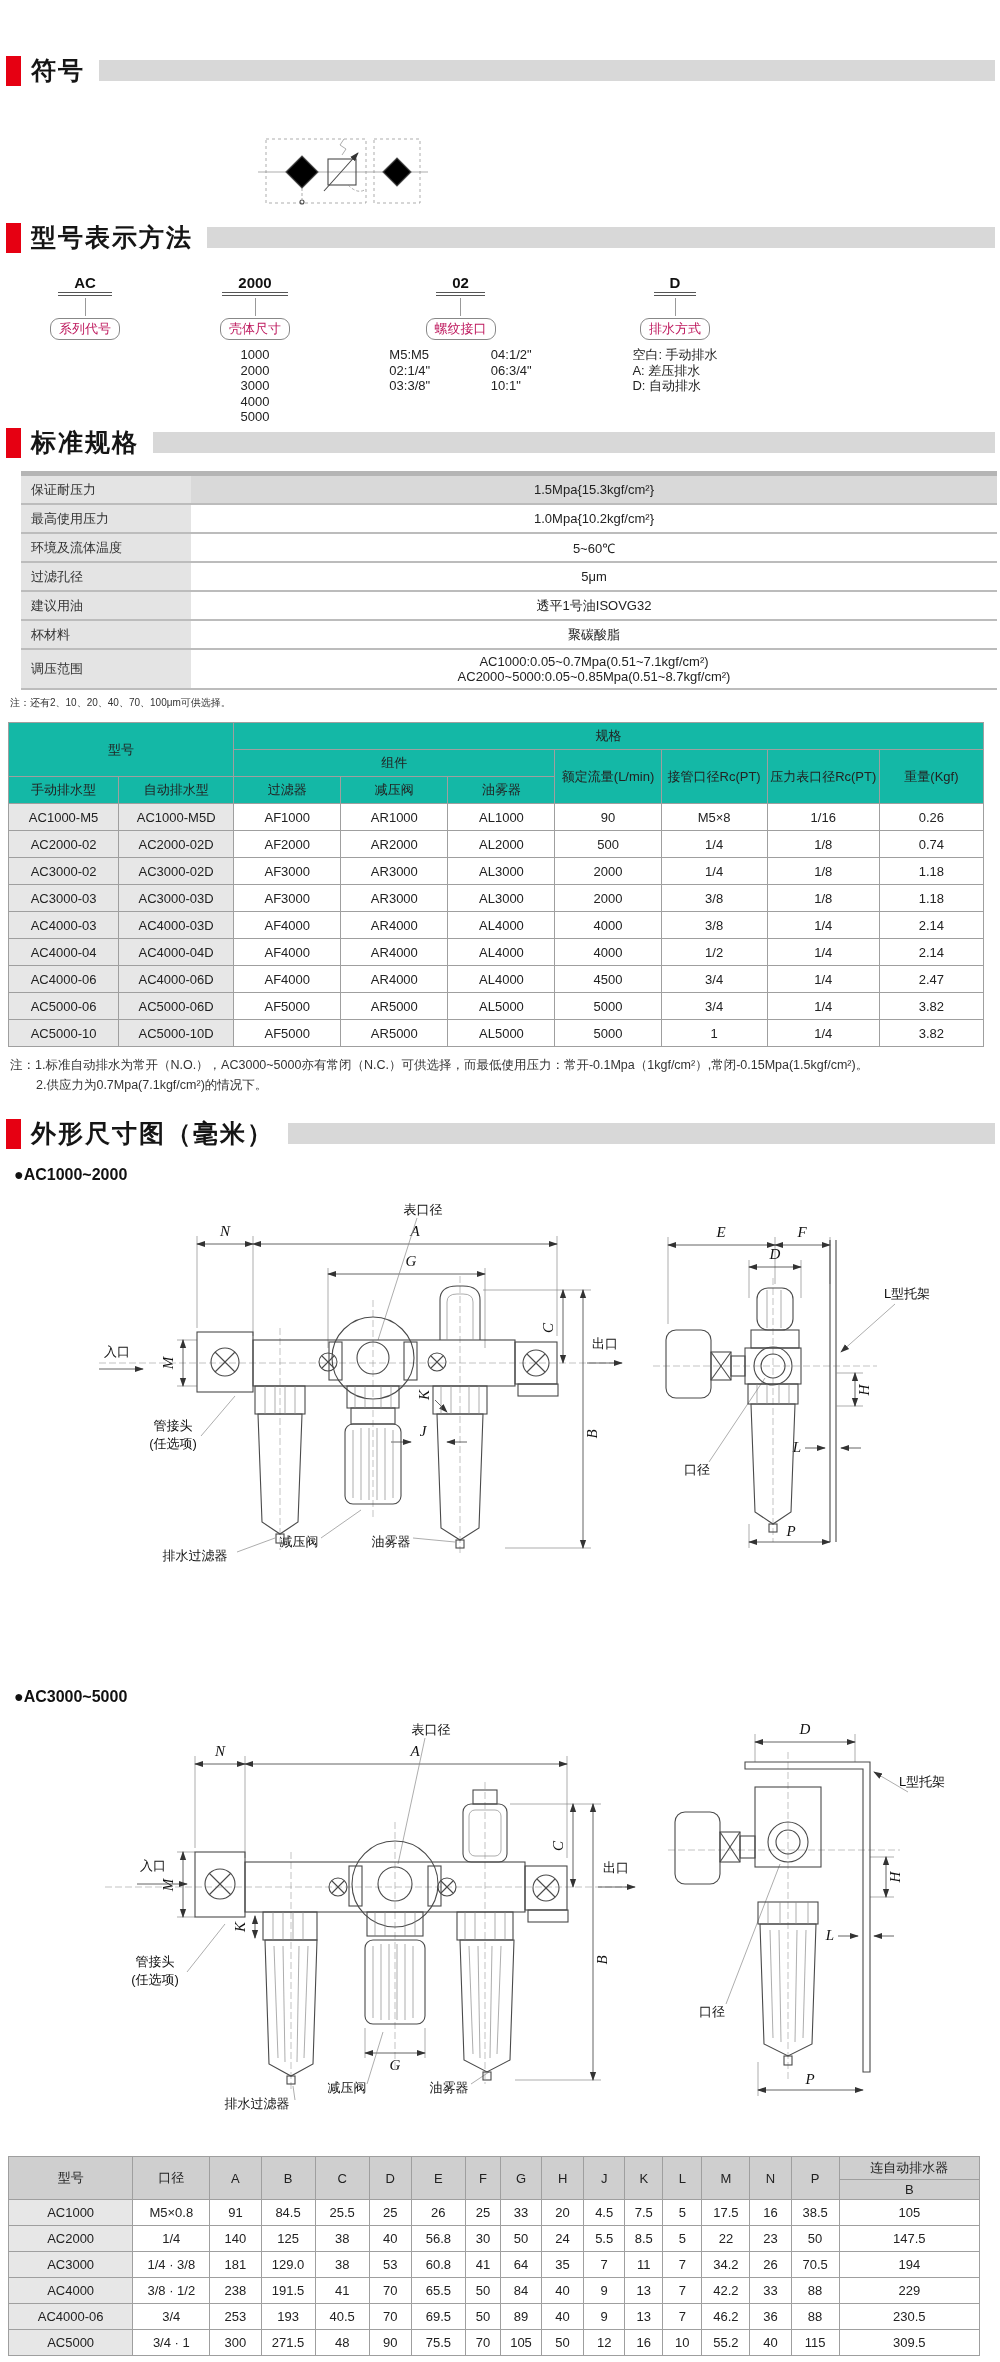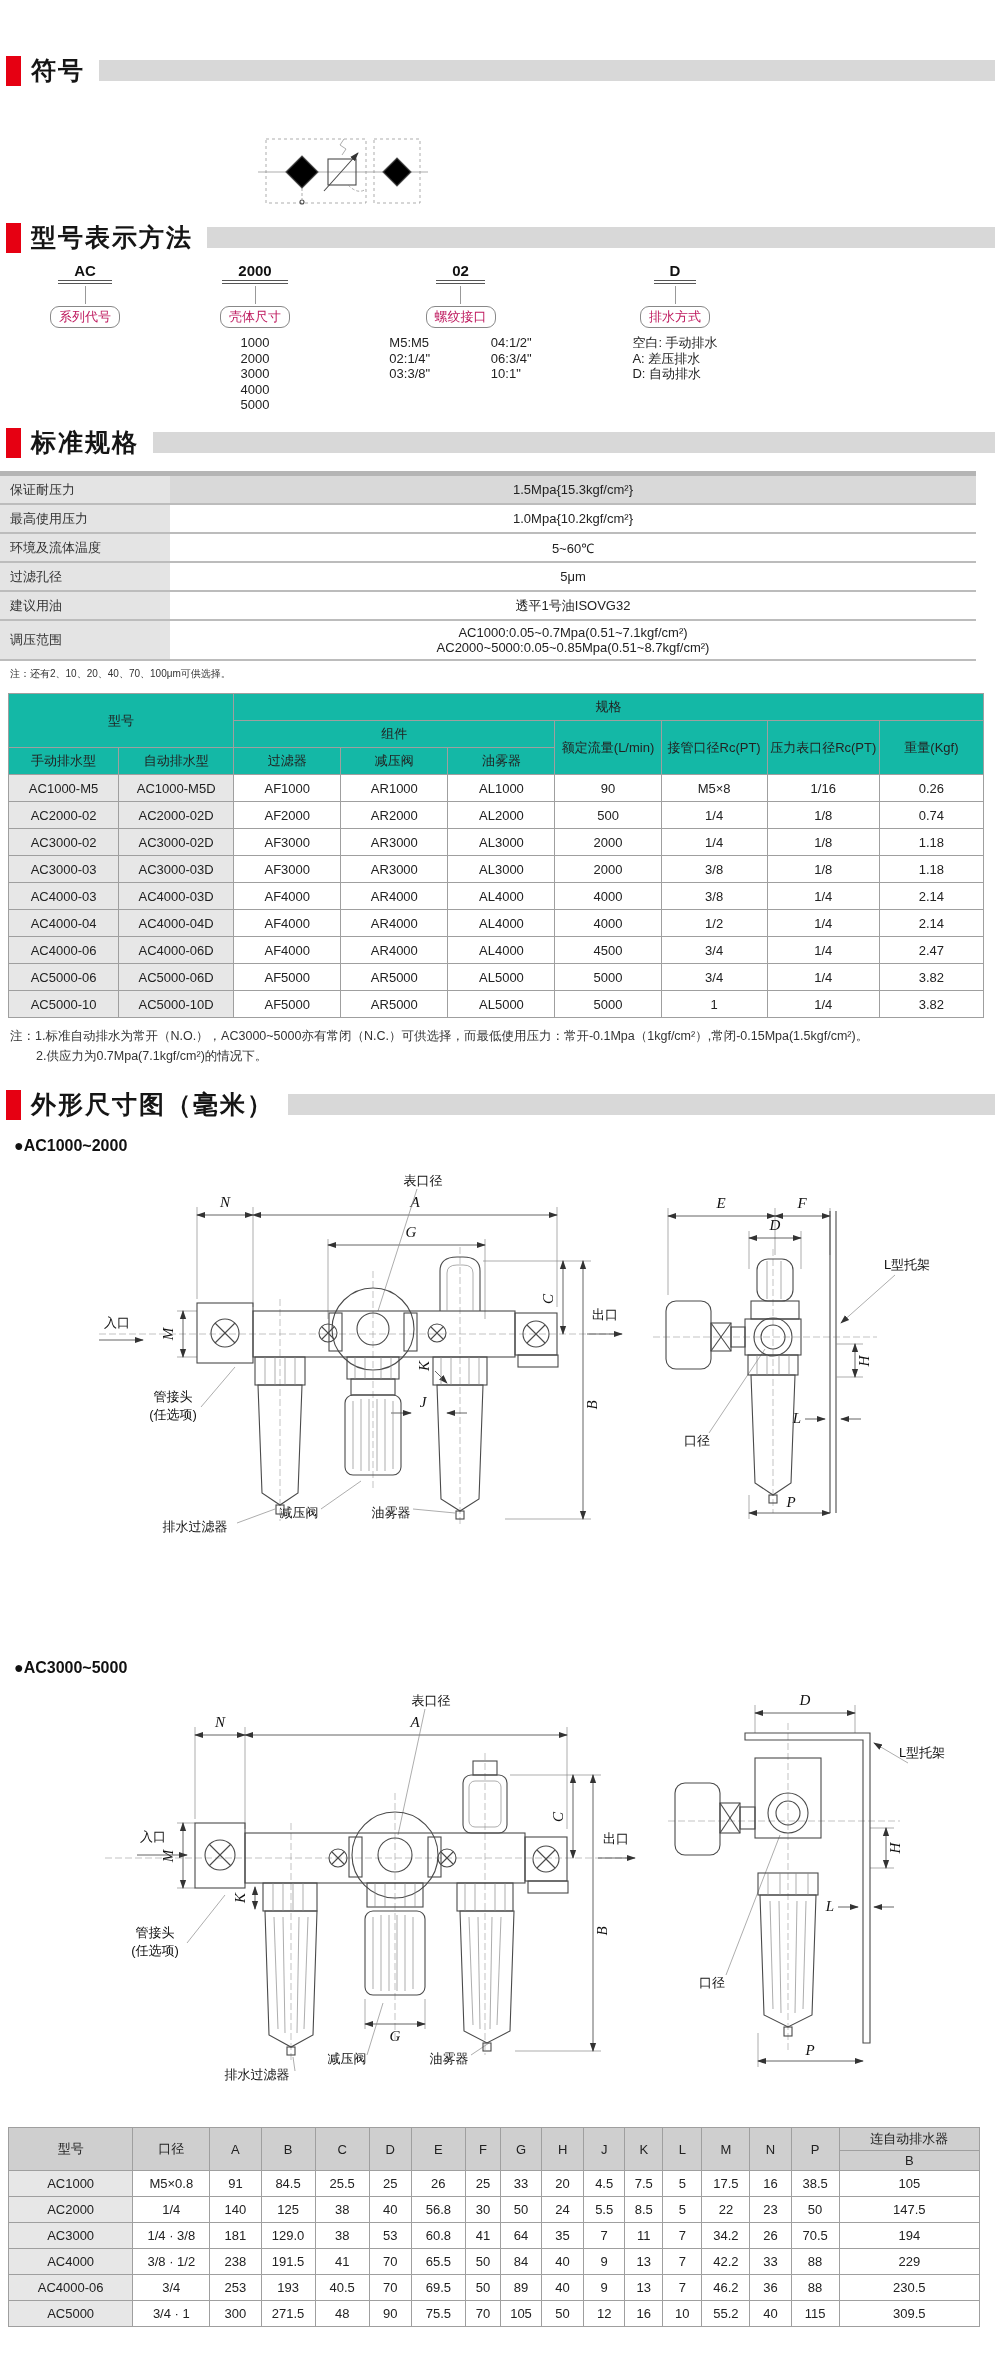--- a/index.html
+++ b/index.html
@@ -6,31 +6,31 @@
   body{width:1000px;height:2362px;overflow:hidden;font-family:"Liberation Sans",sans-serif;color:#222;}
 
   
   .sec-h{display:flex;align-items:center;padding-left:6px;}
   .red-block{width:15px;height:30px;background:#e60012;flex:0 0 auto;}
   .sec-title{font-size:25px;font-weight:bold;color:#151515;margin:0 14px 0 10px;white-space:nowrap;letter-spacing:2px;}
   .gray-bar{flex:1;height:21px;background:#d8d8d8;margin-right:5px;}
 
   
   .desig{position:relative;height:152px;margin-top:4px;}
-  .mcol{position:absolute;top:4px;text-align:center;}
+  .mcol{position:absolute;top:16px;text-align:center;}
   .code{display:table;margin:0 auto;padding:0 16px 1px;border-bottom:4px double #555;font-weight:bold;font-size:15px;color:#111;}
   .stem{width:1px;height:18px;background:#999;margin:2px auto;}
   .bubble{display:table;margin:0 auto;border:1px solid #888;border-radius:9px;padding:1px 8px;font-size:13px;background:#fff;color:#be185d;}
   .opts{margin:7px auto 0;display:table;text-align:left;}
   .opt{font-size:13px;line-height:15.5px;color:#222;white-space:nowrap;}
   .opts2{display:flex;gap:18px;justify-content:center;}
 
   
   table{border-collapse:collapse;}
-  .stable{width:976px;margin:12px 0 0 0;border-top:5px solid #b5b5b5;table-layout:fixed;font-size:13px;}
+  .stable{width:976px;margin:12px 0 0 21px;border-top:5px solid #b5b5b5;table-layout:fixed;font-size:13px;}
   .stable td{border-bottom:2px solid #bcbcbc;padding:4px 10px;height:19px;}
   .stable td.k{background:#e4e4e4;width:150px;color:#333;}
   .stable td.v{text-align:center;white-space:pre-line;}
   .stable tr:first-child td.v{background:#d9d9d9;}
   .note{font-size:10px;color:#333;margin:6px 0 0 10px;}
 
   
   .mtable{width:976px;margin:12px 0 0 8px;table-layout:fixed;font-size:13px;}
   .mtable th,.mtable td{border:1px solid #9f9f9f;text-align:center;padding:3px 2px;font-weight:normal;}
   .mtable th{background:#14b8a6;height:20px;color:#222;}
@@ -170,20 +170,24 @@
       <td class="k">环境及流体温度</td>
       <td class="v">5~60℃</td>
     </tr>
       <tr>
       <td class="k">过滤孔径</td>
       <td class="v">5μm</td>
     </tr>
       <tr>
       <td class="k">建议用油</td>
       <td class="v">透平1号油ISOVG32</td>
+    </tr>
+      <tr>
+      <td class="k">杯材料</td>
+      <td class="v">聚碳酸脂</td>
     </tr>
       <tr>
       <td class="k">调压范围</td>
       <td class="v">AC1000:0.05~0.7Mpa(0.51~7.1kgf/cm²)
 AC2000~5000:0.05~0.85Mpa(0.51~8.7kgf/cm²)</td>
     </tr>
     </tbody>
 </table>
 <div class="note">注：还有2、10、20、40、70、100μm可供选择。</div>
 

